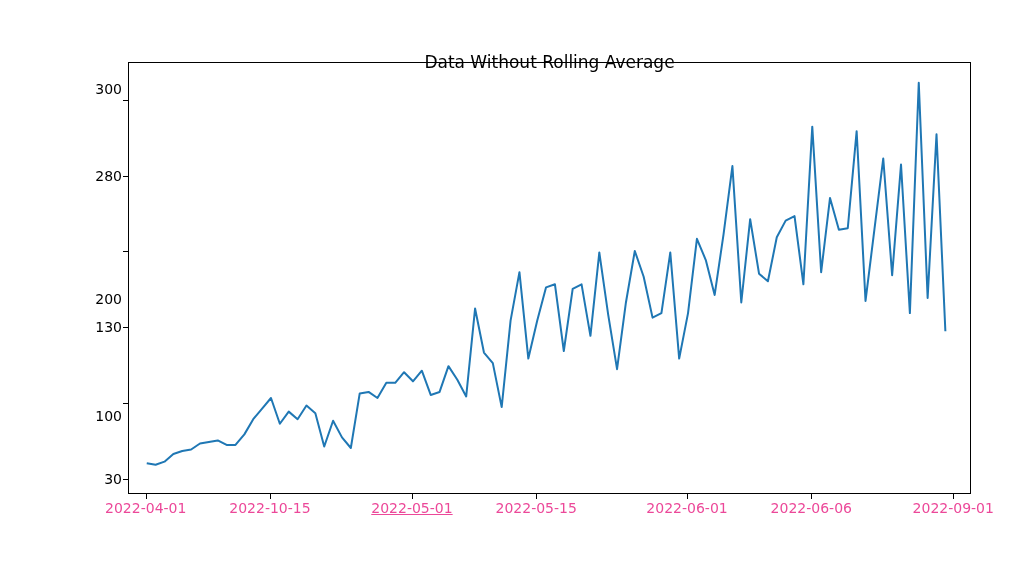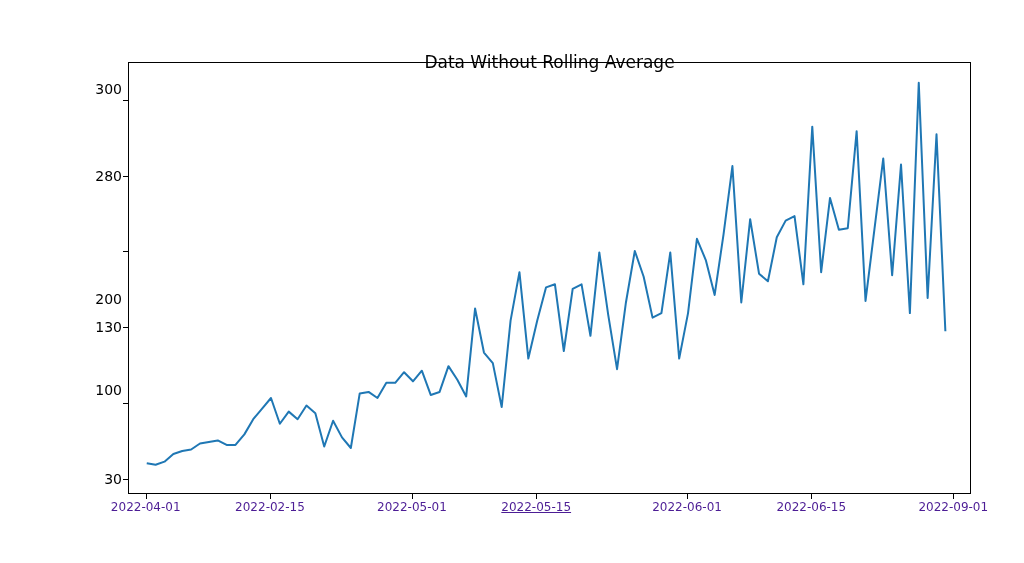--- a/index.html
+++ b/index.html
@@ -50,22 +50,22 @@
     .y-tick-mark {
       position: absolute;
       left: 123px;
       width: 5px;
       height: 1px;
       background: #000;
     }
     .x-tick {
       position: absolute;
       top: 500px;
-      font-size: 12px;
-      color: #4c1d95;
+      font-size: 14px;
+      color: #ec4899;
       transform: translateX(-50%);
       white-space: nowrap;
     }
     .x-tick-mark {
       position: absolute;
       top: 494px;
       width: 1px;
       height: 5px;
       background: #000;
     }
@@ -85,39 +85,39 @@
   <div class="plot-area">
     <svg id="chart-svg" width="843" height="432">
       <path id="line-path" class="line-path" d="M17.75,400.17L26.62,401.68L35.49,398.65L44.37,391.07L53.24,388.04L62.12,386.53L70.99,380.46L79.86,378.95L88.74,377.43L97.61,381.98L106.48,381.98L115.36,371.37L124.23,356.21L133.11,345.60L141.98,334.99L150.85,360.76L159.73,348.63L168.60,356.21L177.47,342.57L186.35,350.15L195.22,383.49L204.09,357.73L212.97,374.40L221.84,385.01L230.72,330.44L239.59,328.93L248.46,334.99L257.34,319.83L266.21,319.83L275.08,309.22L283.96,318.32L292.83,307.71L301.71,331.96L310.58,328.93L319.45,303.16L328.33,316.80L337.20,333.47L346.07,245.56L354.95,289.52L363.82,300.13L372.69,344.08L381.57,257.68L390.44,209.18L399.32,295.58L408.19,257.68L417.06,224.34L425.94,221.31L434.81,288.00L443.68,225.85L452.56,221.31L461.43,272.84L470.31,189.47L479.18,251.62L488.05,306.19L496.93,239.49L505.80,187.96L514.67,213.73L523.55,254.65L532.42,250.11L541.29,189.47L550.17,295.58L559.04,250.11L567.92,175.83L576.79,197.05L585.66,231.92L594.54,171.28L603.41,103.07L612.28,239.49L621.16,156.13L630.03,210.69L638.91,218.27L647.78,174.32L656.65,157.64L665.53,153.09L674.40,221.31L683.27,63.66L692.15,209.18L701.02,134.91L709.89,166.74L718.77,165.22L727.64,68.21L736.52,237.98L745.39,166.74L754.26,95.49L763.14,212.21L772.01,101.56L780.88,250.11L789.76,19.71L798.63,234.95L807.51,71.24L816.38,268.29"></path>
     </svg>
   </div>
 </div>
 
 <div id="y-ticks-container">
     <div class="y-tick" style="top: 478.842px;">30</div>
     <div class="y-tick-mark" style="top: 478.842px;"></div>
-    <div class="y-tick" style="top: 390px;">100</div>
+    <div class="y-tick" style="top: 416px;">100</div>
     <div class="y-tick-mark" style="top: 403.053px;"></div>
     <div class="y-tick" style="top: 327.263px;">130</div>
     <div class="y-tick-mark" style="top: 327.263px;"></div>
     <div class="y-tick" style="top: 251.474px; margin-top: 48px;">200</div>
     <div class="y-tick-mark" style="top: 251.474px;"></div>
     <div class="y-tick" style="top: 175.684px;">280</div>
     <div class="y-tick-mark" style="top: 175.684px;"></div>
     <div class="y-tick" style="top: 89px;">300</div>
     <div class="y-tick-mark" style="top: 99.8947px;"></div>
   </div>
 <div id="x-ticks-container">
     <div class="x-tick" style="left: 145.747px;">2022-04-01</div>
     <div class="x-tick-mark" style="left: 145.747px;"></div>
-    <div class="x-tick" style="left: 269.979px;">2022-02-15</div>
+    <div class="x-tick" style="left: 269.979px;">2022-10-15</div>
     <div class="x-tick-mark" style="left: 269.979px;"></div>
-    <div class="x-tick" style="left: 411.958px;">2022-05-01</div>
+    <div class="x-tick" style="left: 411.958px; text-decoration: underline;">2022-05-01</div>
     <div class="x-tick-mark" style="left: 411.958px;"></div>
-    <div class="x-tick" style="left: 536.189px; text-decoration: underline;">2022-05-15</div>
+    <div class="x-tick" style="left: 536.189px;">2022-05-15</div>
     <div class="x-tick-mark" style="left: 536.189px;"></div>
     <div class="x-tick" style="left: 687.042px;">2022-06-01</div>
     <div class="x-tick-mark" style="left: 687.042px;"></div>
-    <div class="x-tick" style="left: 811.274px;">2022-06-15</div>
+    <div class="x-tick" style="left: 811.274px;">2022-06-06</div>
     <div class="x-tick-mark" style="left: 811.274px;"></div>
     <div class="x-tick" style="left: 953.253px;">2022-09-01</div>
     <div class="x-tick-mark" style="left: 953.253px;"></div>
   </div>
 
 </body></html>

